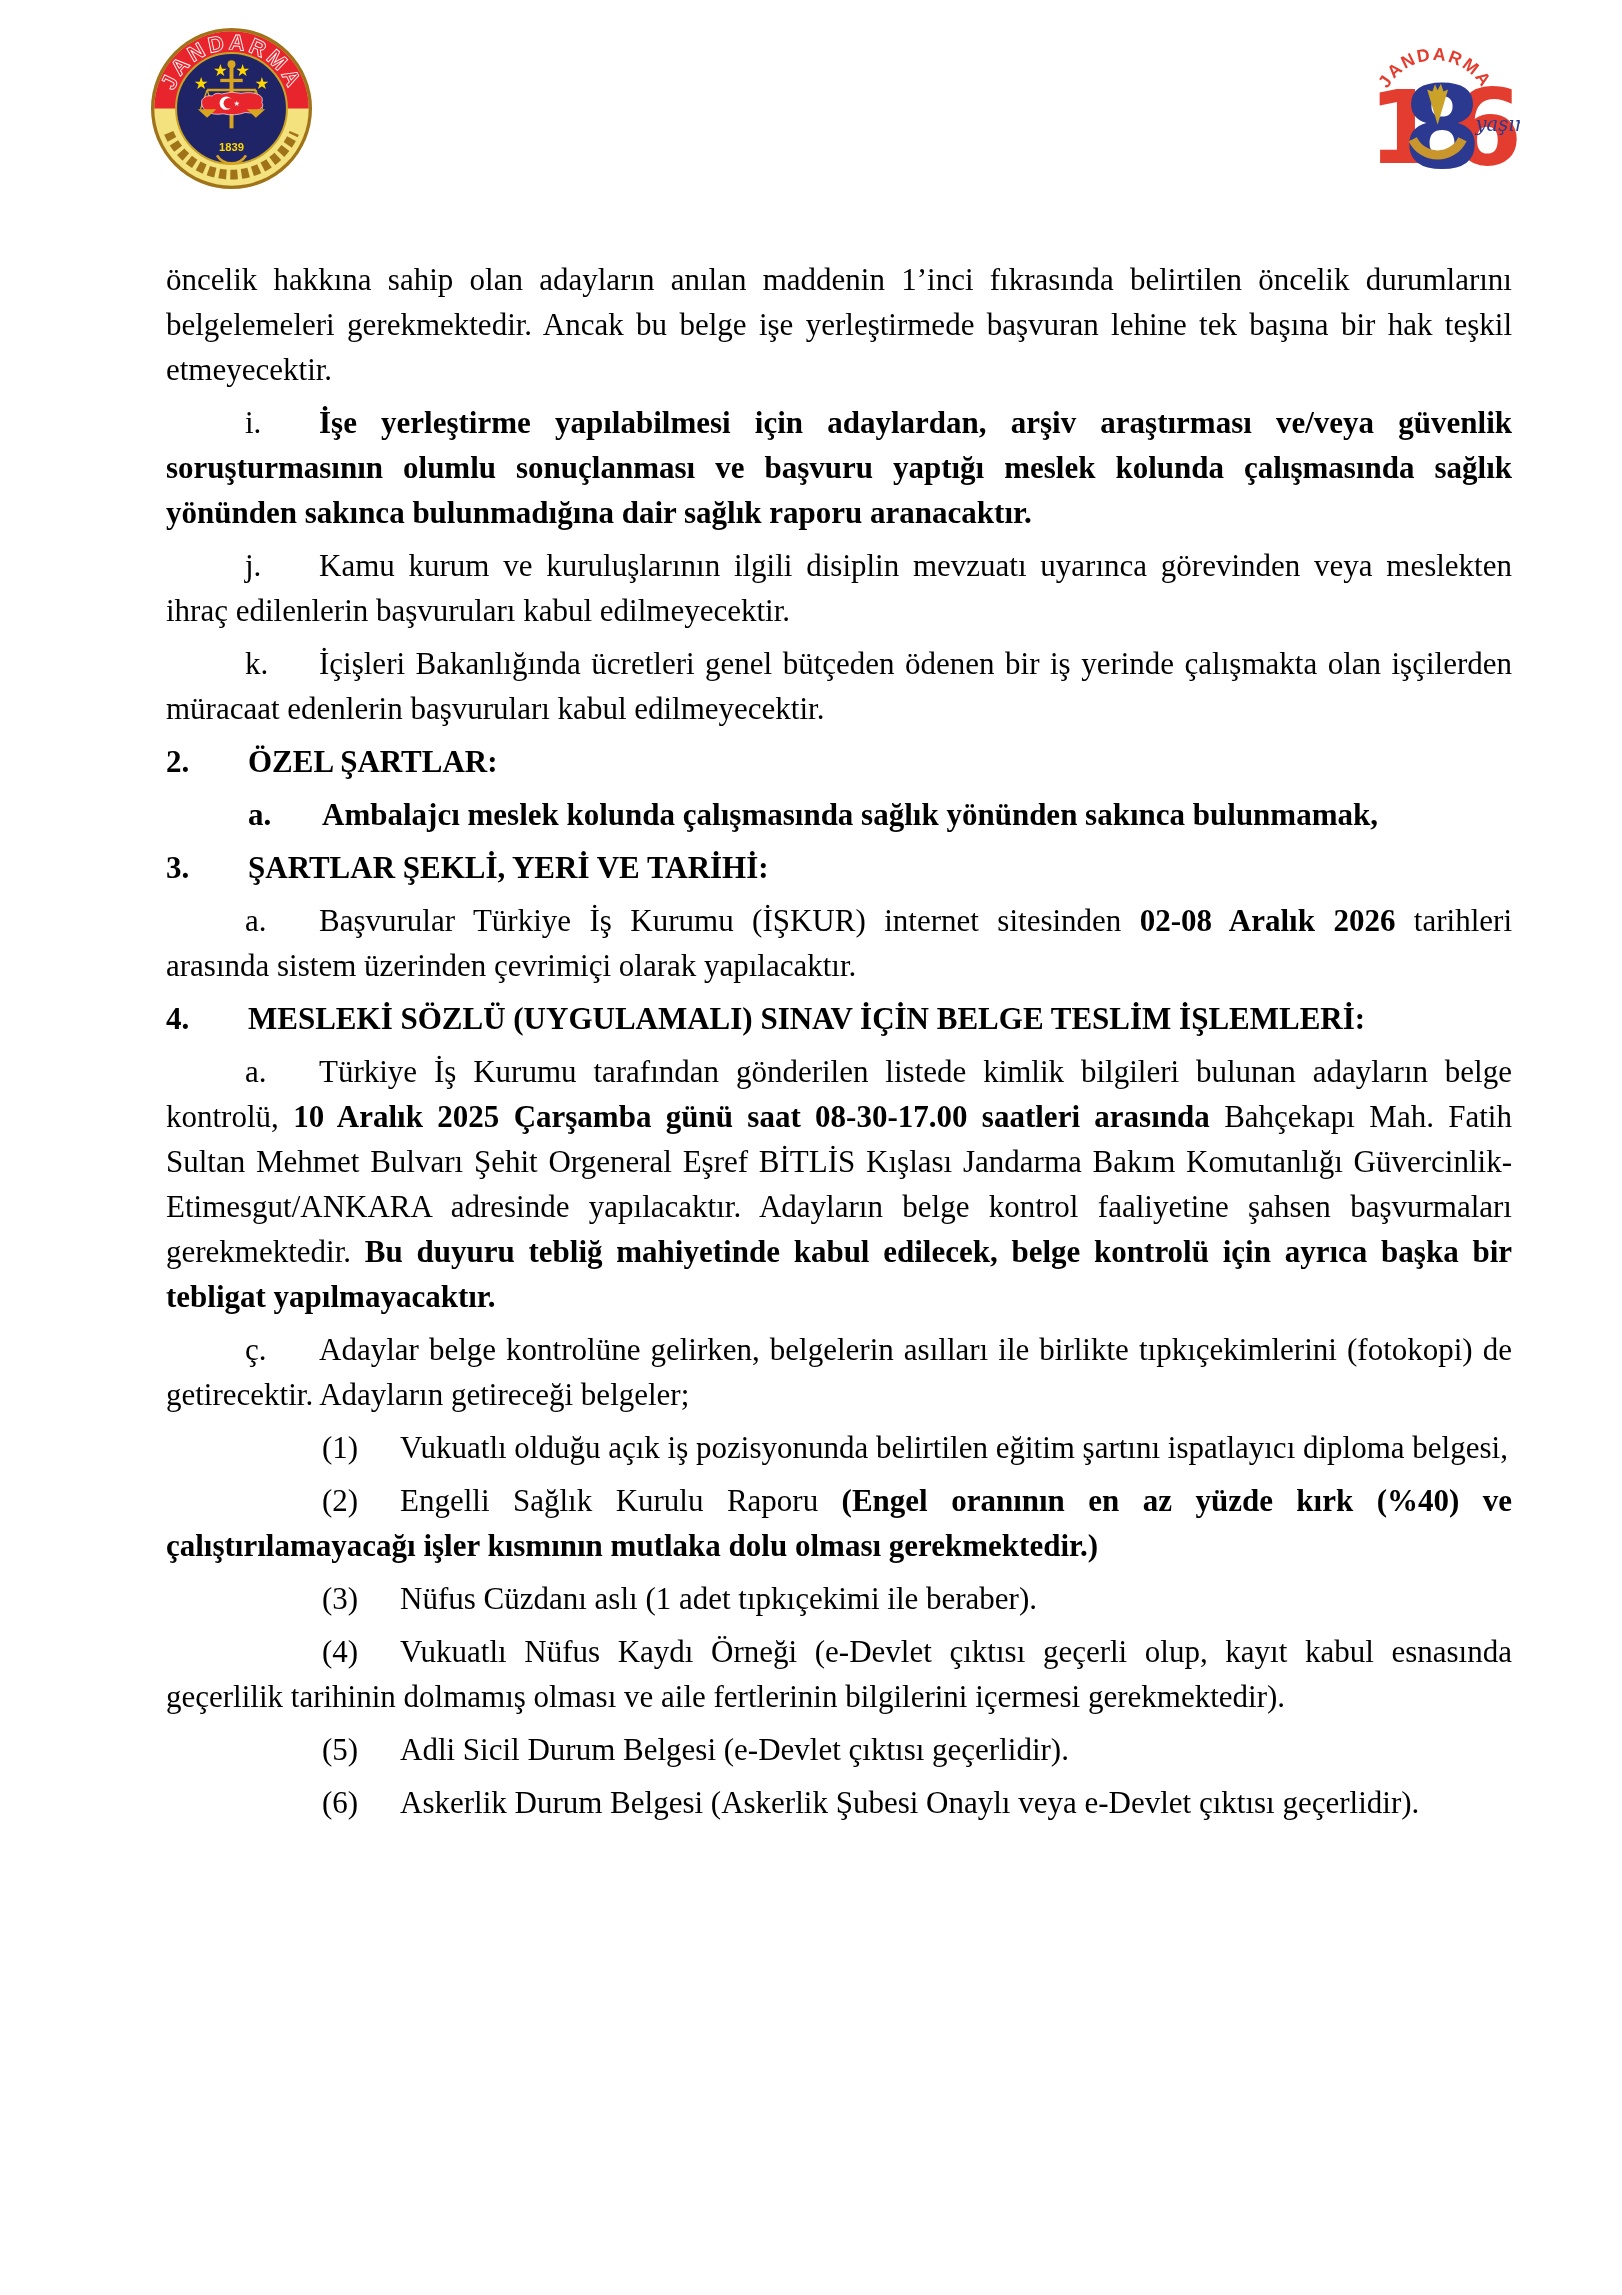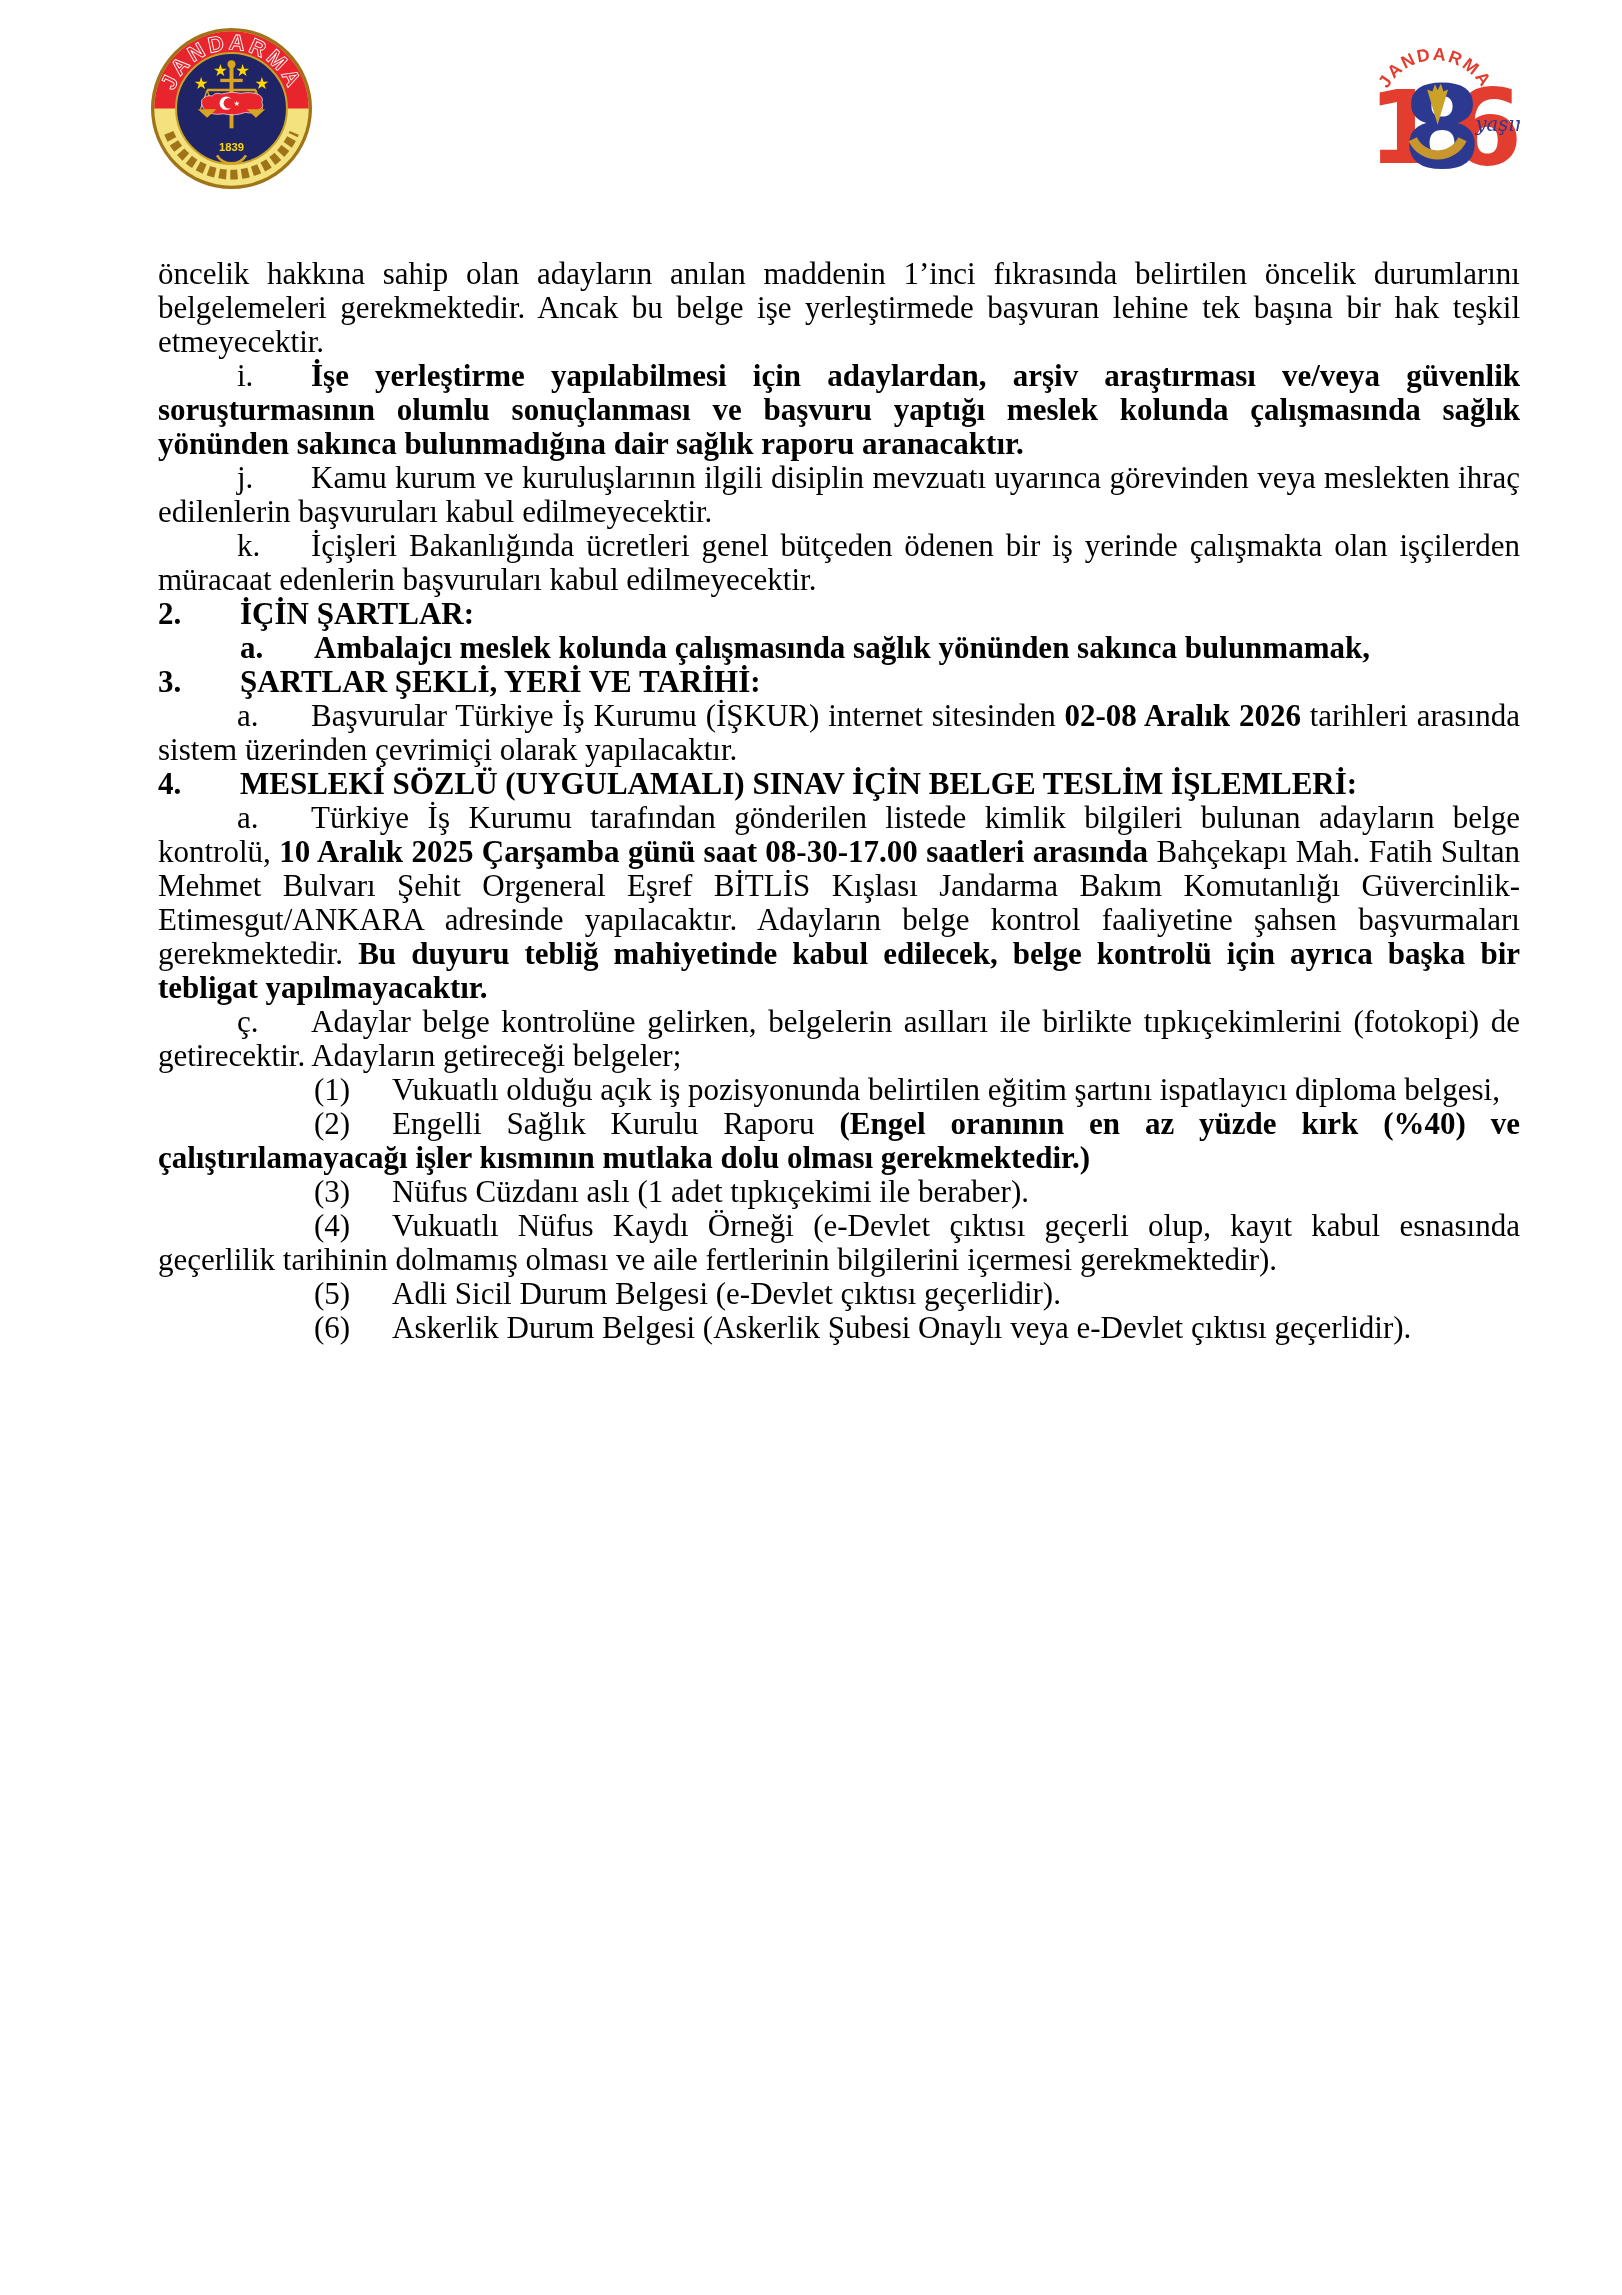--- a/index.html
+++ b/index.html
@@ -10,21 +10,21 @@
     font-family:"Liberation Serif",serif;
     font-size:31px;color:#000;
     box-sizing:border-box;
     padding:26px 103px 0 158px;
     overflow:hidden;
     margin:0 auto;
   }
   .hdr{display:flex;justify-content:space-between;align-items:flex-start;height:169px;margin-left:-9.2px;}
   .logo{display:block;}
   .content{margin-top:62px;}
-  p.para{margin:0;text-align:justify;line-height:34px;}
+  p.para{margin:8px;text-align:justify;line-height:45px;}
   .item{text-indent:79px;}
   .sub{text-indent:156px;}
   .suba{padding-left:156px;text-indent:-74px;}
   .heading{font-weight:bold;}
   .b{font-weight:bold;}
   .mk{display:inline-block;text-indent:0;}
   .item .mk,.suba .mk{width:74px;}
   .sub .mk{width:78px;}
   .heading .mk{width:82px;}
   .gap-xl{margin-top:105px;}
@@ -100,21 +100,21 @@
   <div class="content">
 
     <p class="para"><span>öncelik hakkına sahip olan adayların anılan maddenin 1’inci fıkrasında belirtilen öncelik durumlarını belgelemeleri gerekmektedir. Ancak bu belge işe yerleştirmede başvuran lehine tek başına bir hak teşkil etmeyecektir.</span></p>
 
     <p class="para item"><span class="mk">i.</span><span class="b">İşe yerleştirme yapılabilmesi için adaylardan, arşiv araştırması ve/veya güvenlik soruşturmasının olumlu sonuçlanması ve başvuru yaptığı meslek kolunda çalışmasında sağlık yönünden sakınca bulunmadığına dair sağlık raporu aranacaktır.</span></p>
 
     <p class="para item"><span class="mk">j.</span><span>Kamu kurum ve kuruluşlarının ilgili disiplin mevzuatı uyarınca görevinden veya meslekten ihraç edilenlerin başvuruları kabul edilmeyecektir.</span></p>
 
     <p class="para item"><span class="mk">k.</span><span>İçişleri Bakanlığında ücretleri genel bütçeden ödenen bir iş yerinde çalışmakta olan işçilerden müracaat edenlerin başvuruları kabul edilmeyecektir.</span></p>
 
-    <p class="para heading gap-xl"><span class="mk">2.</span><span>İÇİN ŞARTLAR:</span></p>
+    <p class="para heading gap-xl"><span class="mk">2.</span><span>ÖZEL ŞARTLAR:</span></p>
 
     <p class="para suba b"><span class="mk">a.</span><span>Ambalajcı meslek kolunda çalışmasında sağlık yönünden sakınca bulunmamak,</span></p>
 
     <p class="para heading gap-lg"><span class="mk">3.</span><span>ŞARTLAR ŞEKLİ, YERİ VE TARİHİ:</span></p>
 
     <p class="para item"><span class="mk">a.</span><span>Başvurular Türkiye İş Kurumu (İŞKUR) internet sitesinden </span><span class="b">02-08 Aralık 2026</span><span> tarihleri arasında sistem üzerinden çevrimiçi olarak yapılacaktır.</span></p>
 
     <p class="para heading gap-lg"><span class="mk">4.</span><span>MESLEKİ SÖZLÜ (UYGULAMALI) SINAV İÇİN BELGE TESLİM İŞLEMLERİ:</span></p>
 
     <p class="para item"><span class="mk">a.</span><span>Türkiye İş Kurumu tarafından gönderilen listede kimlik bilgileri bulunan adayların belge kontrolü, </span><span class="b">10 Aralık 2025 Çarşamba günü saat 08-30-17.00 saatleri arasında </span><span>Bahçekapı Mah. Fatih Sultan Mehmet Bulvarı Şehit Orgeneral Eşref BİTLİS Kışlası Jandarma Bakım Komutanlığı Güvercinlik-Etimesgut/ANKARA adresinde yapılacaktır. Adayların belge kontrol faaliyetine şahsen başvurmaları gerekmektedir. </span><span class="b">Bu duyuru tebliğ mahiyetinde kabul edilecek,  belge kontrolü için ayrıca başka bir tebligat yapılmayacaktır.</span></p>

